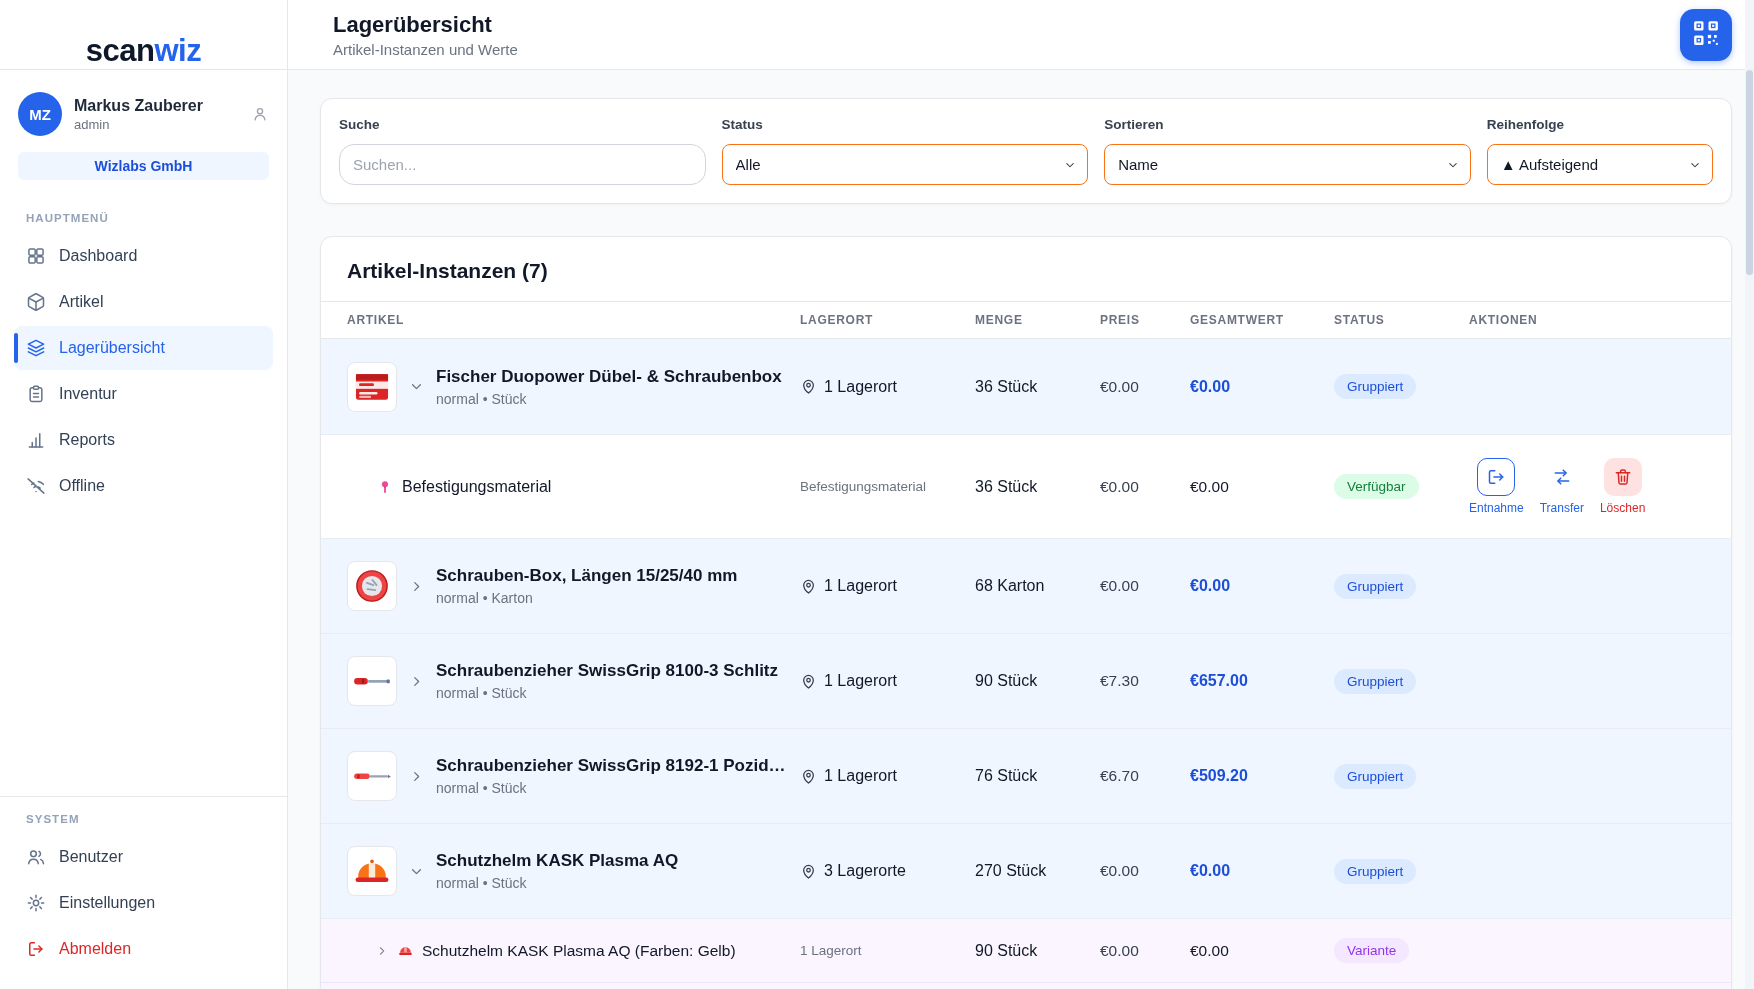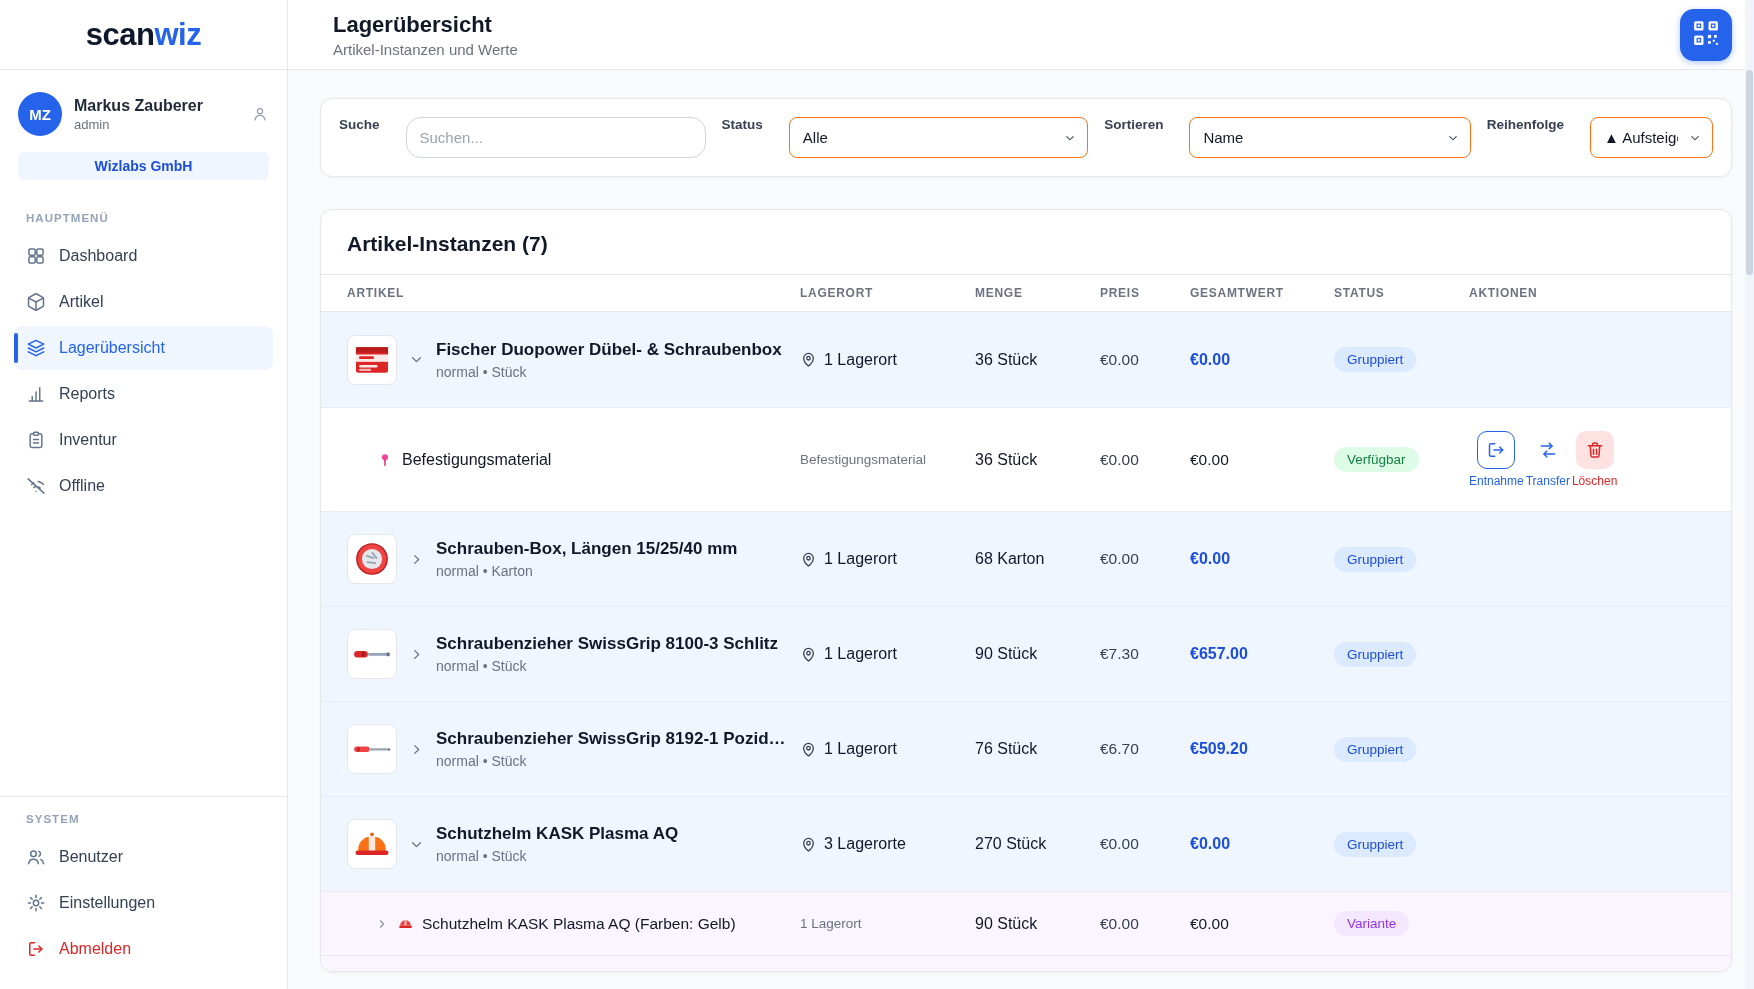--- a/index.html
+++ b/index.html
@@ -1,21 +1,21 @@
 <!DOCTYPE html>
 <html><head>
 <meta charset="utf-8">
 <style>
   *{margin:0;padding:0;box-sizing:border-box}
   html,body{width:1754px;height:989px;overflow:hidden}
   body{display:flex;font-family:"Liberation Sans",sans-serif;background:#f8fafc;color:#111827}
 
   
   .sidebar{width:288px;min-width:288px;height:100%;background:#fff;border-right:1px solid #e5e7eb;display:flex;flex-direction:column}
-  .logo{height:70px;display:flex;align-items:center;justify-content:center;border-bottom:1px solid #e5e7eb;
+  .logo{height:70px;display:flex;align-items:flex-end;justify-content:center;border-bottom:1px solid #e5e7eb;
         font-size:31px;font-weight:700;letter-spacing:-.5px;color:#0f172a}
   .logo .logo-accent{color:#2563eb}
   .user-row{display:flex;align-items:center;gap:12px;padding:22px 18px 0}
   .avatar{width:44px;height:44px;border-radius:50%;background:#2563eb;color:#fff;font-weight:700;font-size:15px;
           display:flex;align-items:center;justify-content:center;flex-shrink:0}
   .user-meta{display:flex;flex-direction:column;gap:2px;min-width:0}
   .user-name{font-size:16px;font-weight:700;color:#1f2937;white-space:nowrap}
   .user-role{font-size:13px;color:#6b7280}
   .user-ico{margin-left:auto;color:#9ca3af;display:flex;cursor:pointer}
   .company{margin:16px 18px 4px;background:#eff6ff;color:#1d4ed8;font-size:14px;font-weight:600;text-align:center;
@@ -40,21 +40,21 @@
   .title-wrap{display:flex;flex-direction:column;gap:3px}
   .page-title{font-size:22px;font-weight:700;color:#111827}
   .page-subtitle{font-size:15px;color:#6b7280}
   .qr-btn{margin-left:auto;width:52px;height:52px;border-radius:14px;background:#2563eb;border:none;display:flex;
           align-items:center;justify-content:center;cursor:pointer;box-shadow:0 2px 6px rgba(37,99,235,.35)}
   .content{flex:1;padding:28px 22px 0 32px;overflow:hidden}
 
   
   .filter-card{background:#fff;border:1px solid #e5e7eb;border-radius:12px;box-shadow:0 1px 3px rgba(0,0,0,.04);
                padding:18px;display:flex;gap:16px}
-  .field{display:flex;gap:26px;min-width:0}
+  .field{display:flex;flex-direction:column;gap:12px;min-width:0}
   .f-search,.f-status,.f-sort{flex:1.62}
   .f-order{flex:1}
   .field-label{font-size:13.5px;font-weight:600;color:#374151}
   .text-input{height:41px;border:1px solid #d1d5db;border-radius:15px;font-size:15px;color:#111827;padding:0 13px;
               background:#fff;font-family:inherit;width:100%;outline:none}
   .text-input::placeholder{color:#9ca3af}
   .select-wrap{position:relative;width:100%}
   .select-wrap select{appearance:none;-webkit-appearance:none;width:100%;height:41px;border:1px solid #f97316;border-radius:8px;
           font-size:15px;color:#111827;padding:0 34px 0 13px;background:#fff;font-family:inherit;cursor:pointer;outline:none}
   .select-chevron{position:absolute;right:11px;top:50%;transform:translateY(-50%);pointer-events:none;color:#374151;display:flex}
@@ -89,21 +89,21 @@
   .loc .pin{color:#374151;display:flex}
   .loc-small{font-size:13.5px;color:#6b7280;white-space:nowrap;overflow:hidden;text-overflow:ellipsis;padding-right:10px}
   .menge{font-size:16px;font-weight:400;color:#111827}
   .preis{font-size:15.5px;color:#374151}
   .total{font-size:15.5px;font-weight:500;color:#111827}
   .total.accent{font-weight:700;color:#1d4ed8;font-size:16px}
   .badge{display:inline-block;padding:5px 13px;border-radius:999px;font-size:13.5px;font-weight:500;white-space:nowrap}
   .badge.blue{background:#dbeafe;color:#1d4ed8}
   .badge.green{background:#dcfce7;color:#15803d}
   .badge.purple{background:#f3e8ff;color:#9333ea}
-  .actions{display:flex;gap:2px;align-items:center}
+  .actions{display:flex;gap:16px;align-items:center}
   .action{display:flex;flex-direction:column;align-items:center;gap:5px;cursor:pointer}
   .action-ico{width:38px;height:38px;border-radius:10px;display:flex;align-items:center;justify-content:center}
   .action.outline-blue .action-ico{border:1.6px solid #2563eb;color:#2563eb;background:#fff}
   .action.plain-blue .action-ico{color:#2563eb}
   .action.soft-red .action-ico{background:#fee2e2;color:#dc2626}
   .action.outline-blue .action-label,.action.plain-blue .action-label{color:#2563eb}
   .action.soft-red .action-label{color:#dc2626}
   .action-label{font-size:12px;font-weight:500}
 
   
@@ -161,37 +161,37 @@
             <path d="M12 2.8l9.2 4.6L12 12 2.8 7.4 12 2.8z"></path>
             <path d="M2.8 12l9.2 4.6L21.2 12"></path>
             <path d="M2.8 16.6L12 21.2l9.2-4.6"></path>
           </svg>
         </span>
         <span class="nav-label">Lagerübersicht</span>
       </div>
       <div class="nav-item">
         <span class="nav-ico">
           <svg viewBox="0 0 24 24" width="20" height="20" fill="none" stroke="currentColor" stroke-width="1.8" stroke-linecap="round" stroke-linejoin="round">
+            <path d="M9 4.5H7a2 2 0 0 0-2 2V19a2 2 0 0 0 2 2h10a2 2 0 0 0 2-2V6.5a2 2 0 0 0-2-2h-2"></path>
+            <rect x="9" y="2.8" width="6" height="3.4" rx="1.2"></rect>
+            <path d="M9 11.5h6M9 15.5h6"></path>
+          </svg>
+        </span>
+        <span class="nav-label">Inventur</span>
+      </div>
+      <div class="nav-item">
+        <span class="nav-ico">
+          <svg viewBox="0 0 24 24" width="20" height="20" fill="none" stroke="currentColor" stroke-width="1.8" stroke-linecap="round" stroke-linejoin="round">
             <path d="M4 20.5h16"></path>
             <path d="M7.5 20.5v-5.5"></path>
             <path d="M12 20.5V9.5"></path>
             <path d="M16.5 20.5v-16"></path>
           </svg>
         </span>
         <span class="nav-label">Reports</span>
-      </div>
-      <div class="nav-item">
-        <span class="nav-ico">
-          <svg viewBox="0 0 24 24" width="20" height="20" fill="none" stroke="currentColor" stroke-width="1.8" stroke-linecap="round" stroke-linejoin="round">
-            <path d="M9 4.5H7a2 2 0 0 0-2 2V19a2 2 0 0 0 2 2h10a2 2 0 0 0 2-2V6.5a2 2 0 0 0-2-2h-2"></path>
-            <rect x="9" y="2.8" width="6" height="3.4" rx="1.2"></rect>
-            <path d="M9 11.5h6M9 15.5h6"></path>
-          </svg>
-        </span>
-        <span class="nav-label">Inventur</span>
       </div>
       <div class="nav-item">
         <span class="nav-ico">
           <svg viewBox="0 0 24 24" width="20" height="20" fill="none" stroke="currentColor" stroke-width="1.8" stroke-linecap="round" stroke-linejoin="round">
             <path d="M2.5 3.5l19 17"></path>
             <path d="M6.8 10.2A11 11 0 0 1 9.5 8.4M14.7 6.6A11 11 0 0 1 20.8 10"></path>
             <path d="M9.5 13.8a6.5 6.5 0 0 1 1.6-.9M14.6 13.2a6.5 6.5 0 0 1 2.3 1.4"></path>
             <path d="M12 18.6h.01"></path>
           </svg>
         </span>

